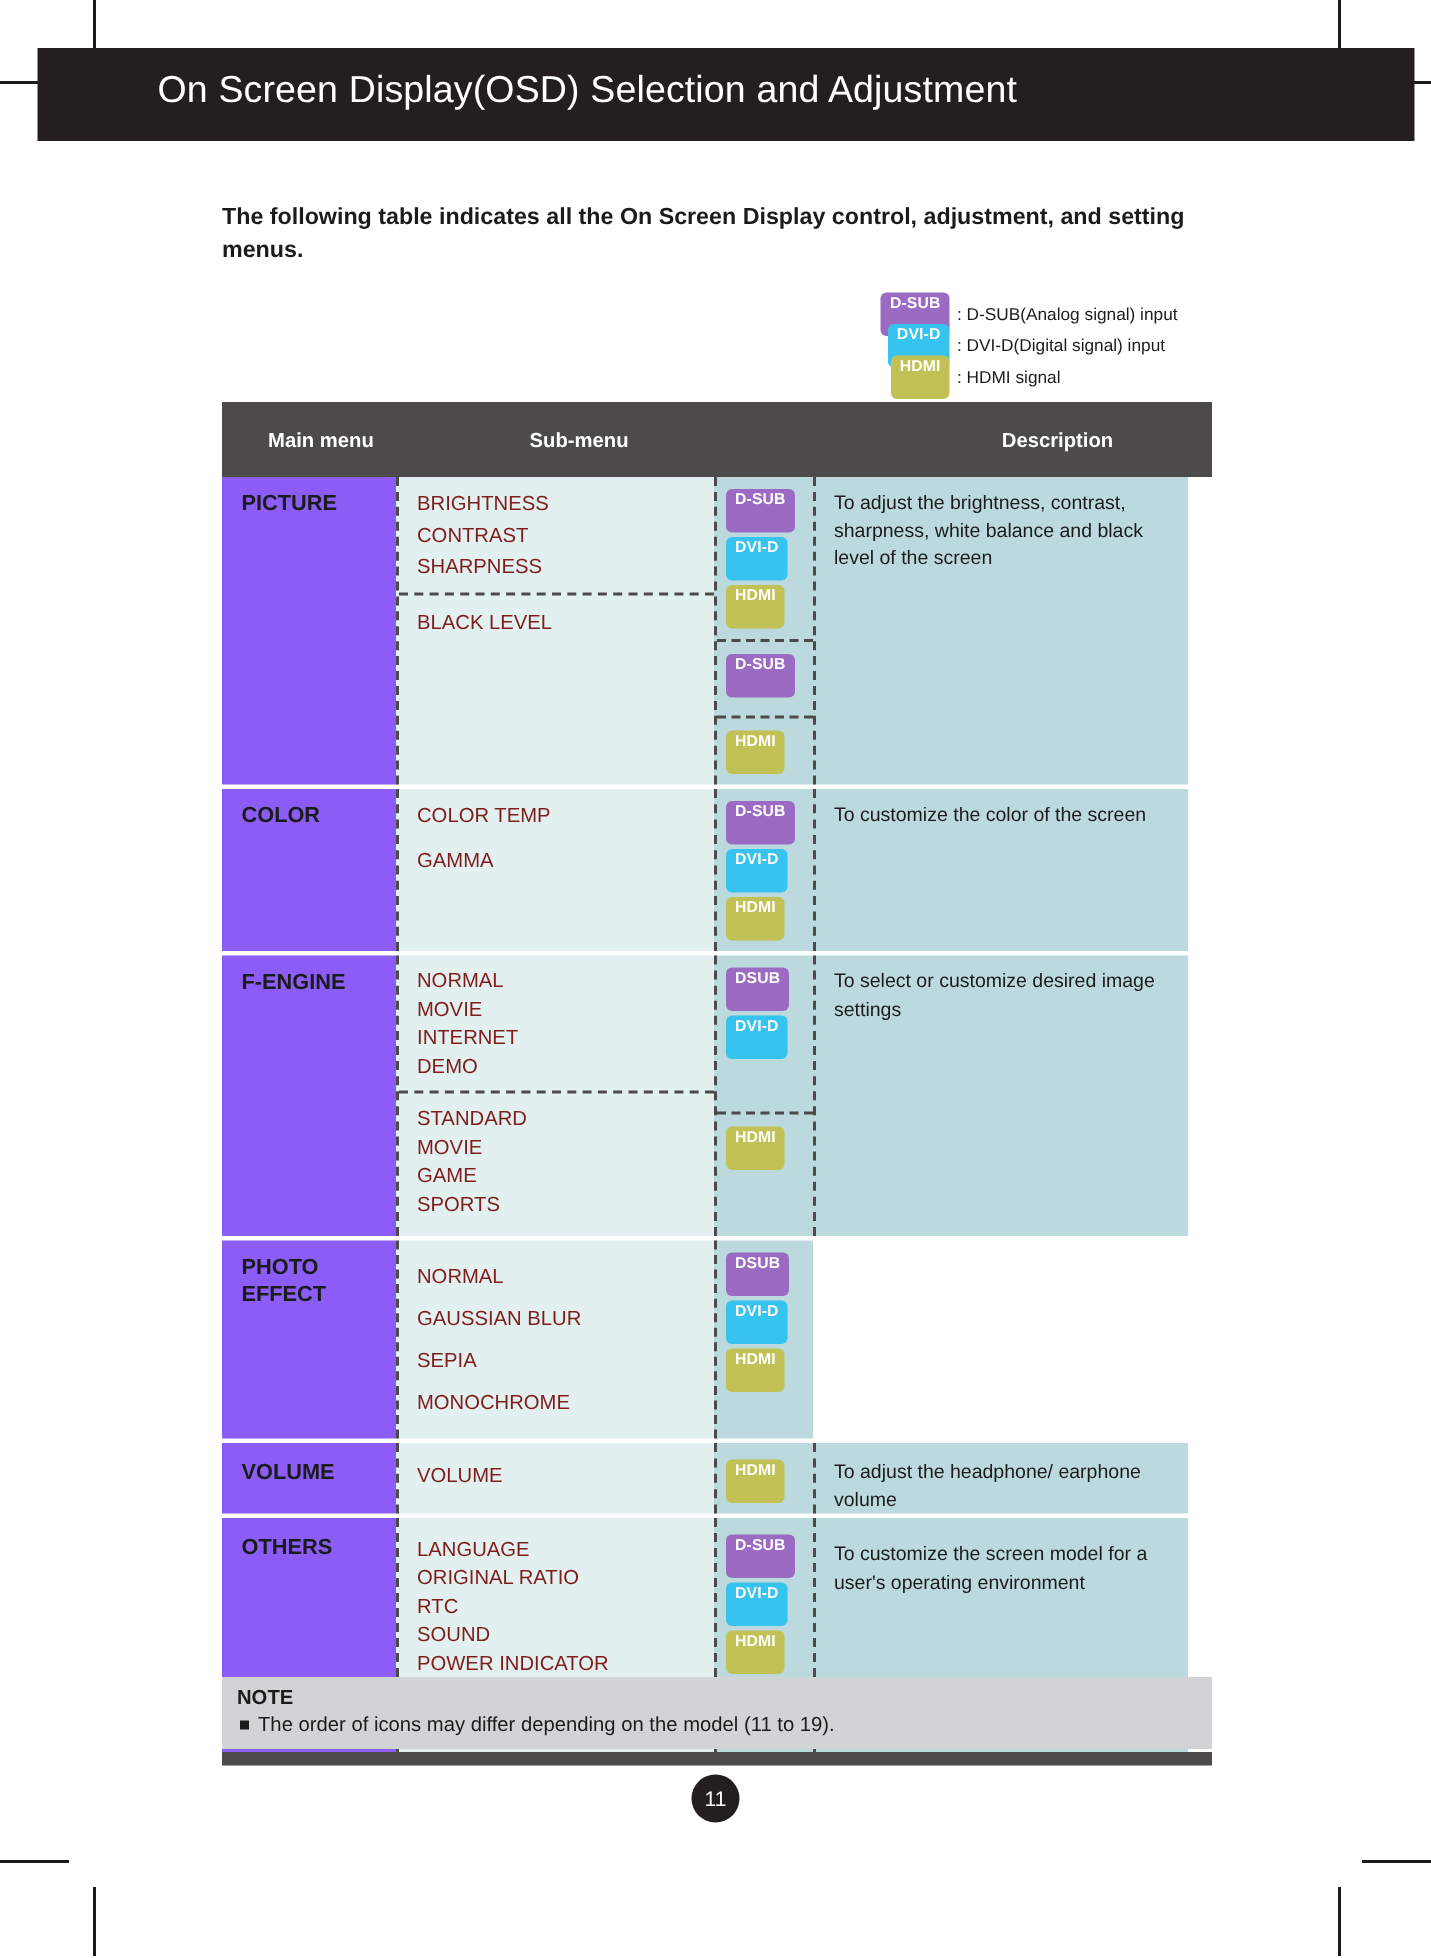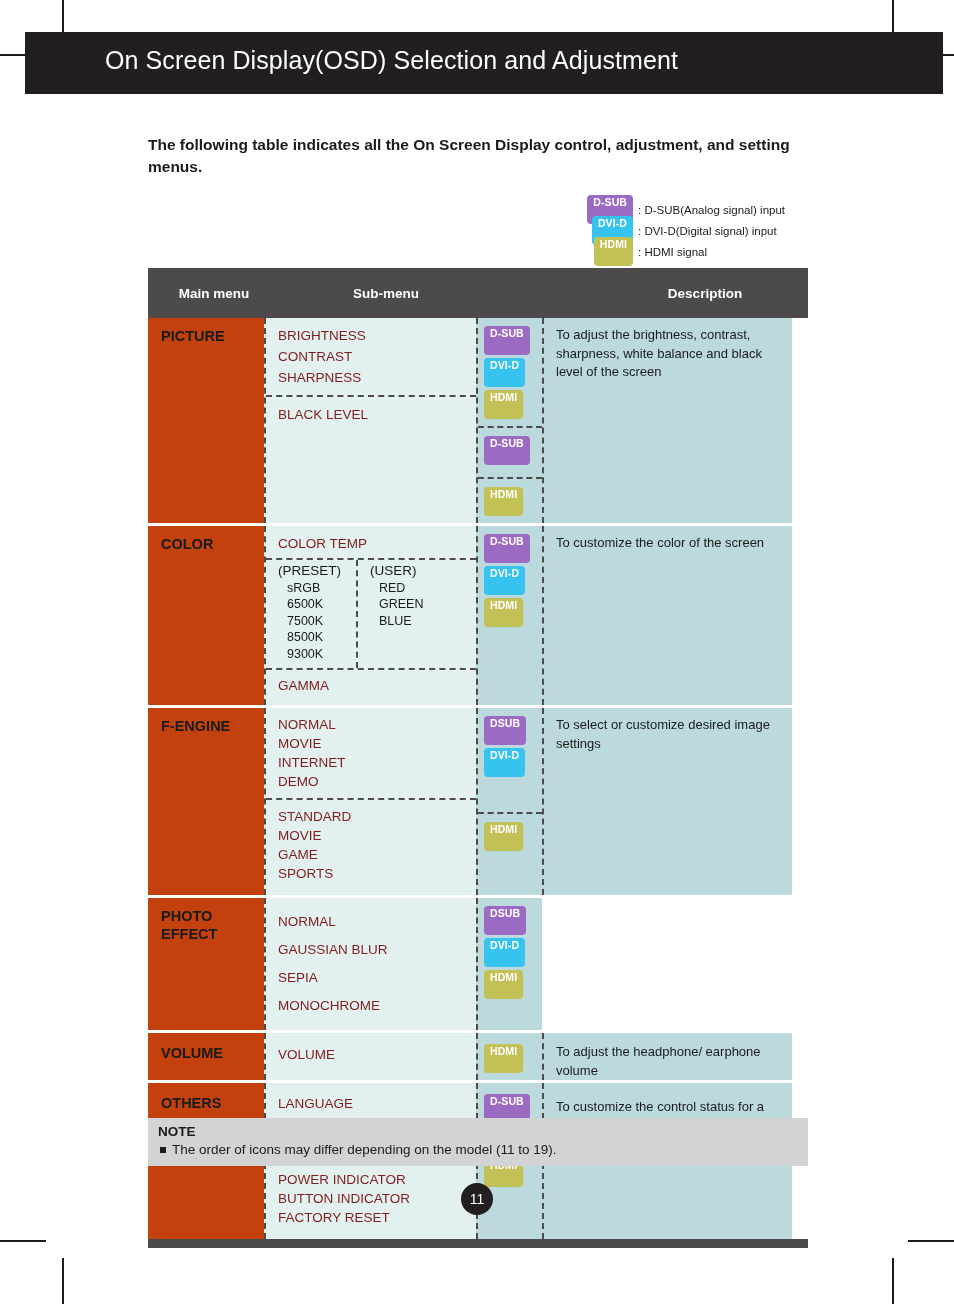--- a/index.html
+++ b/index.html
@@ -126,21 +126,21 @@
 
   .trow {
     display: flex;
     position: relative;
     border-bottom: 3px solid #ffffff;
   }
   .trow.last { border-bottom: none; }
 
   .cell-main {
     width: 116px;
-    background: #c2410c;
+    background: #8b5cf6;
     box-sizing: border-box;
     padding: 9px 0 0 13px;
     font-size: 14.5px;
     font-weight: bold;
     color: #1b1b1b;
     line-height: 18px;
   }
   .cell-sub {
     width: 212px;
     background: #e3f0f0;
@@ -346,36 +346,20 @@
     </div>
     <div class="cell-desc">To adjust the brightness, contrast, sharpness, white balance and black level of the screen</div>
   </div>
 
   <div class="trow">
     <div class="cell-main">COLOR</div>
     <div class="cell-sub">
       <div class="sub-group" style="padding-bottom:4px;">
         <div class="sub-item">COLOR TEMP</div>
       </div>
-      <div class="nested">
-        <div class="np">
-          <div class="hdr">(PRESET)</div>
-          <div class="val">sRGB</div>
-          <div class="val">6500K</div>
-          <div class="val">7500K</div>
-          <div class="val">8500K</div>
-          <div class="val">9300K</div>
-        </div>
-        <div class="nu">
-          <div class="hdr">(USER)</div>
-          <div class="val">RED</div>
-          <div class="val">GREEN</div>
-          <div class="val">BLUE</div>
-        </div>
-      </div>
       <div class="sub-group" style="border-top:none; padding-top:5px; padding-bottom:9px;">
         <div class="sub-item">GAMMA</div>
       </div>
     </div>
     <div class="cell-input">
       <div class="input-group">
         <span class="badge dsub">D-SUB</span>
         <span class="badge dvid">DVI-D</span>
         <span class="badge hdmi">HDMI</span>
       </div>
@@ -461,21 +445,21 @@
         <div class="sub-item">FACTORY RESET</div>
       </div>
     </div>
     <div class="cell-input" style="padding-top:11px;">
       <div class="input-group">
         <span class="badge dsub">D-SUB</span>
         <span class="badge dvid">DVI-D</span>
         <span class="badge hdmi">HDMI</span>
       </div>
     </div>
-    <div class="cell-desc" style="padding-top:15px;">To customize the control status for a user's operating environment</div>
+    <div class="cell-desc" style="padding-top:15px;">To customize the screen model for a user's operating environment</div>
   </div>
 
   <div class="table-footer"></div>
 </div>
 
 <div class="note-box">
   <div class="note-title">NOTE</div>
   <div class="note-line">
     <span class="note-bullet"></span>
     <span class="note-text">The order of icons may differ depending on the model (11 to 19).</span>

